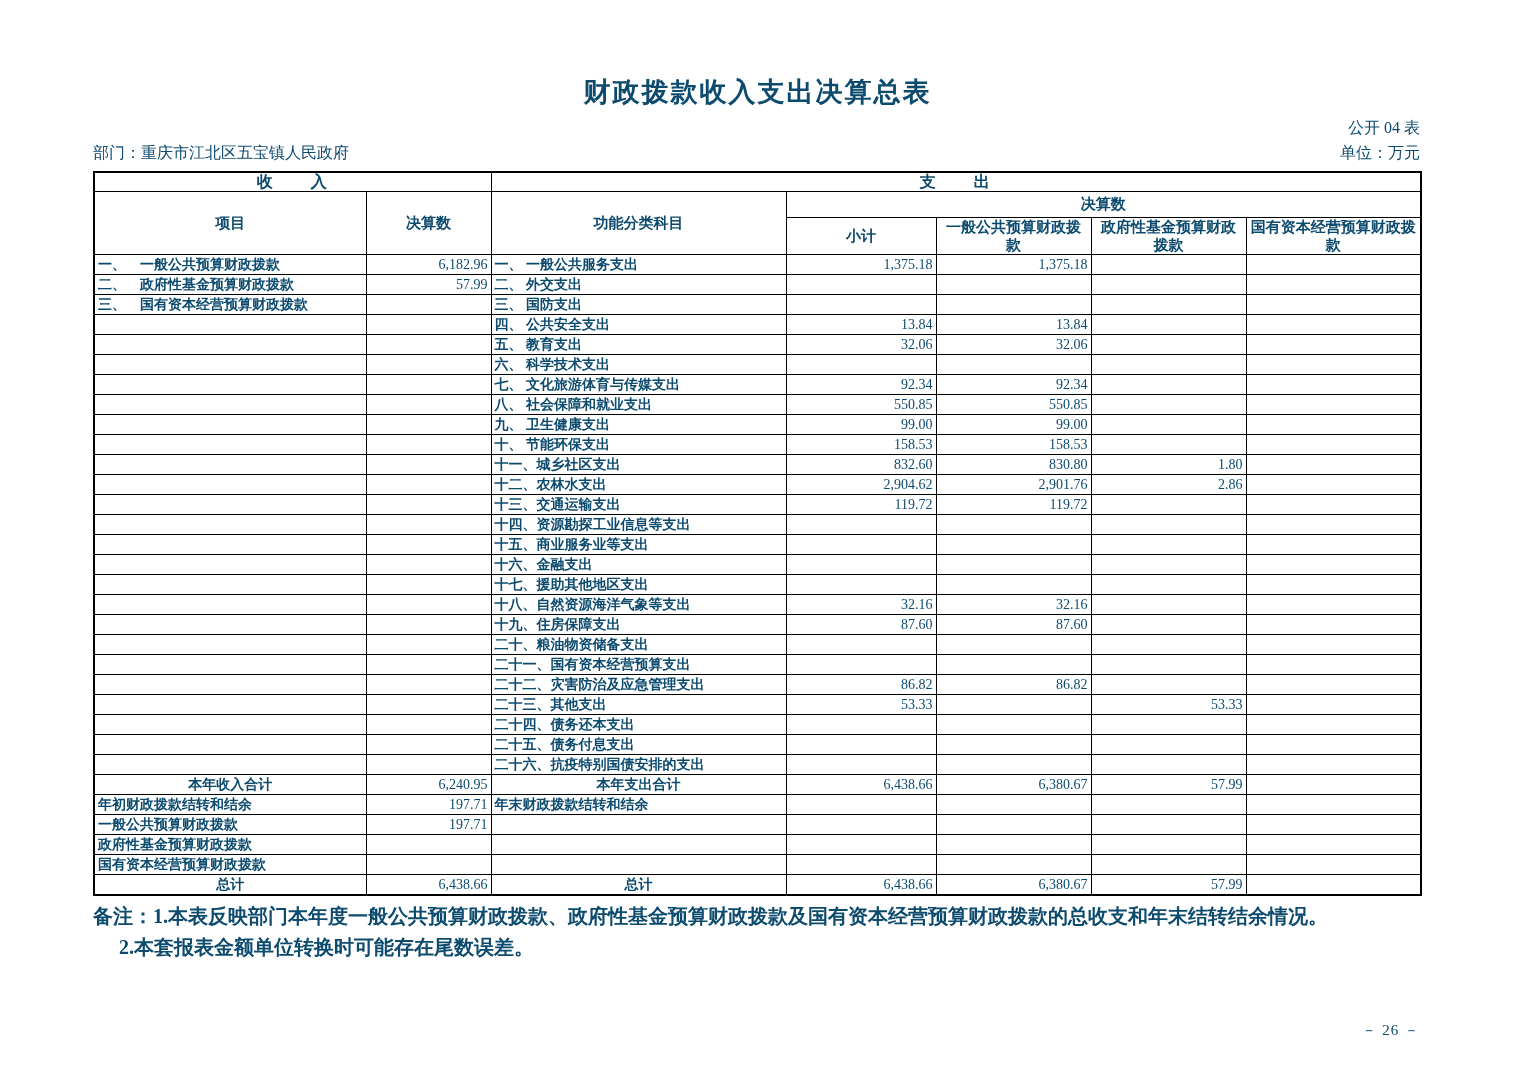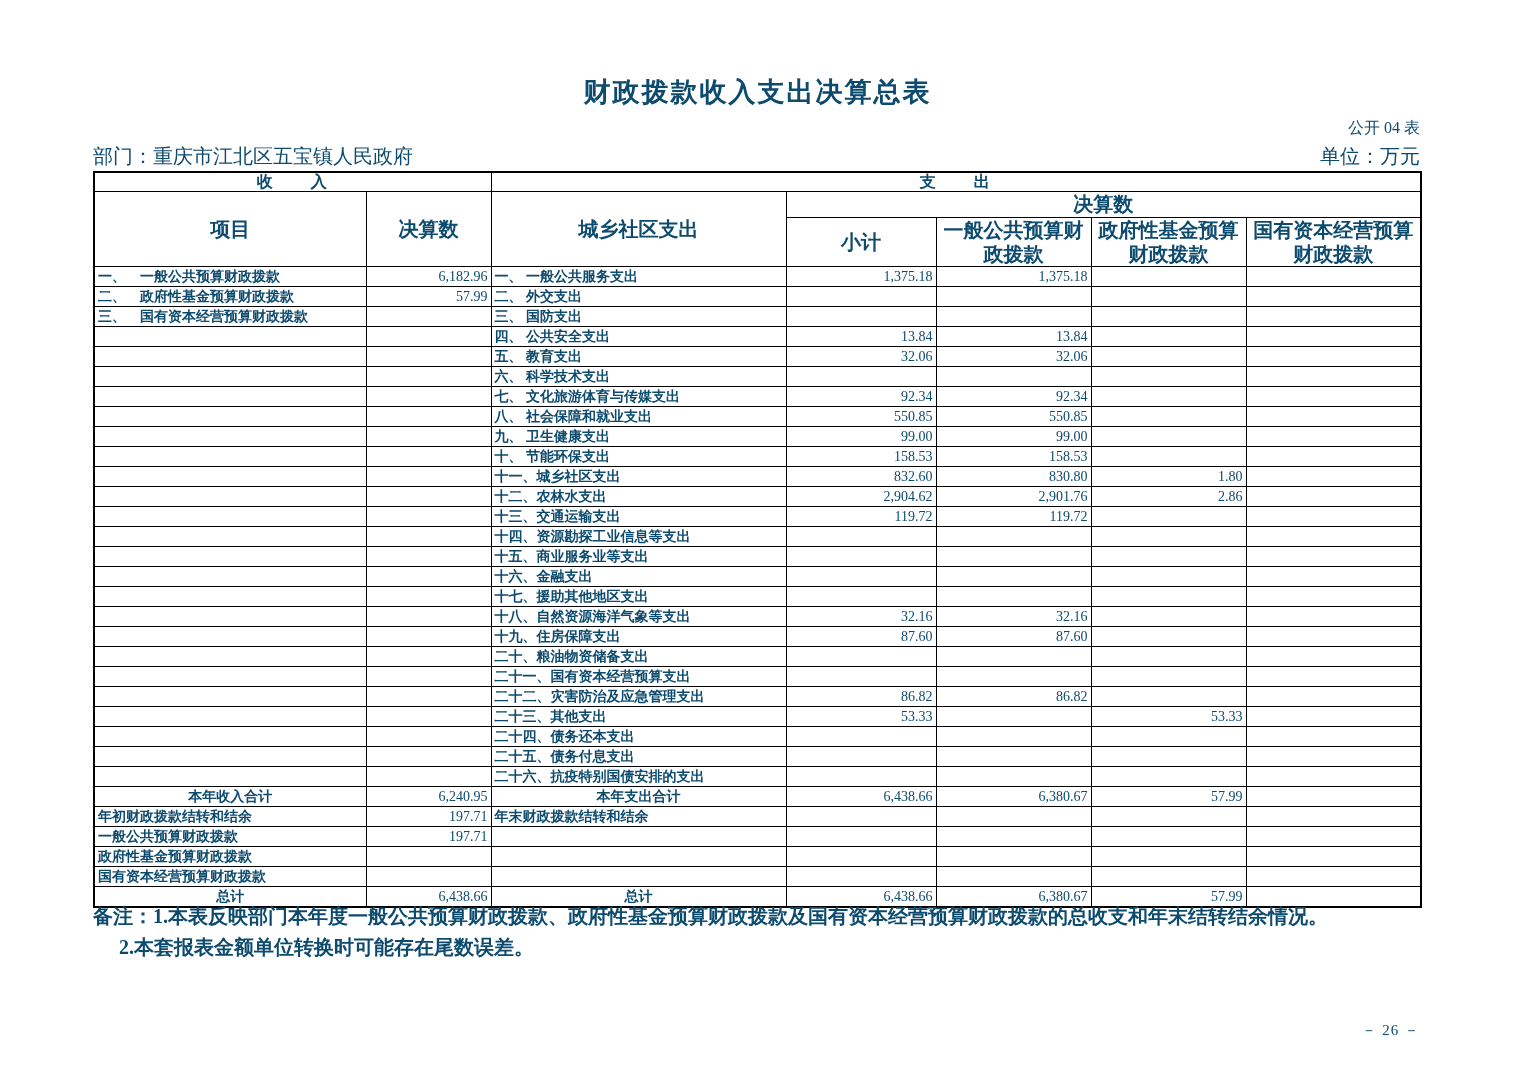--- a/index.html
+++ b/index.html
@@ -25,21 +25,21 @@
     position: absolute;
     top: 118px; left: 93px;
     width: 1327px;
     text-align: right;
     font-size: 16px;
   }
   .meta-row {
     position: absolute;
     top: 143px; left: 93px;
     width: 1327px;
-    font-size: 20px;
+    font-size: 16px;
   }
   .meta-row .dept { float: left; }
   .meta-row .unit { float: right; }
 
   table.fiscal {
     position: absolute;
     top: 171px; left: 93px;
     width: 1327px;
     border-collapse: collapse;
     table-layout: fixed;
@@ -58,21 +58,21 @@
   
   tr.h1 td {
     height: 17px;
     font-size: 16px;
     font-weight: 600;
     text-align: center;
     letter-spacing: 2px;
   }
   tr.h2 td, tr.h3 td {
     text-align: center;
-    font-size: 20px;
+    font-size: 15px;
     font-weight: 600;
     white-space: normal;
   }
   tr.h2 td { height: 25px; }
   tr.h3 td { height: 32px; line-height: 1.2; }
 
   
   td.item { text-align: left; font-weight: 600; }
   td.num  { text-align: right; padding-right: 6px; font-weight: 400; }
   td.center { text-align: center; }
@@ -122,21 +122,21 @@
       <col style="width:175px">
     </colgroup>
     <tbody>
       <tr class="h1">
         <td colspan="2">收　　入</td>
         <td colspan="5">支　　出</td>
       </tr>
       <tr class="h2">
         <td rowspan="2">项目</td>
         <td rowspan="2">决算数</td>
-        <td rowspan="2">城乡社区支出</td>
+        <td rowspan="2">功能分类科目</td>
         <td colspan="4">决算数</td>
       </tr>
       <tr class="h3">
         <td>小计</td>
         <td>一般公共预算财政拨款</td>
         <td>政府性基金预算财政拨款</td>
         <td>国有资本经营预算财政拨款</td>
       </tr>
     </tbody>
     <tbody>

